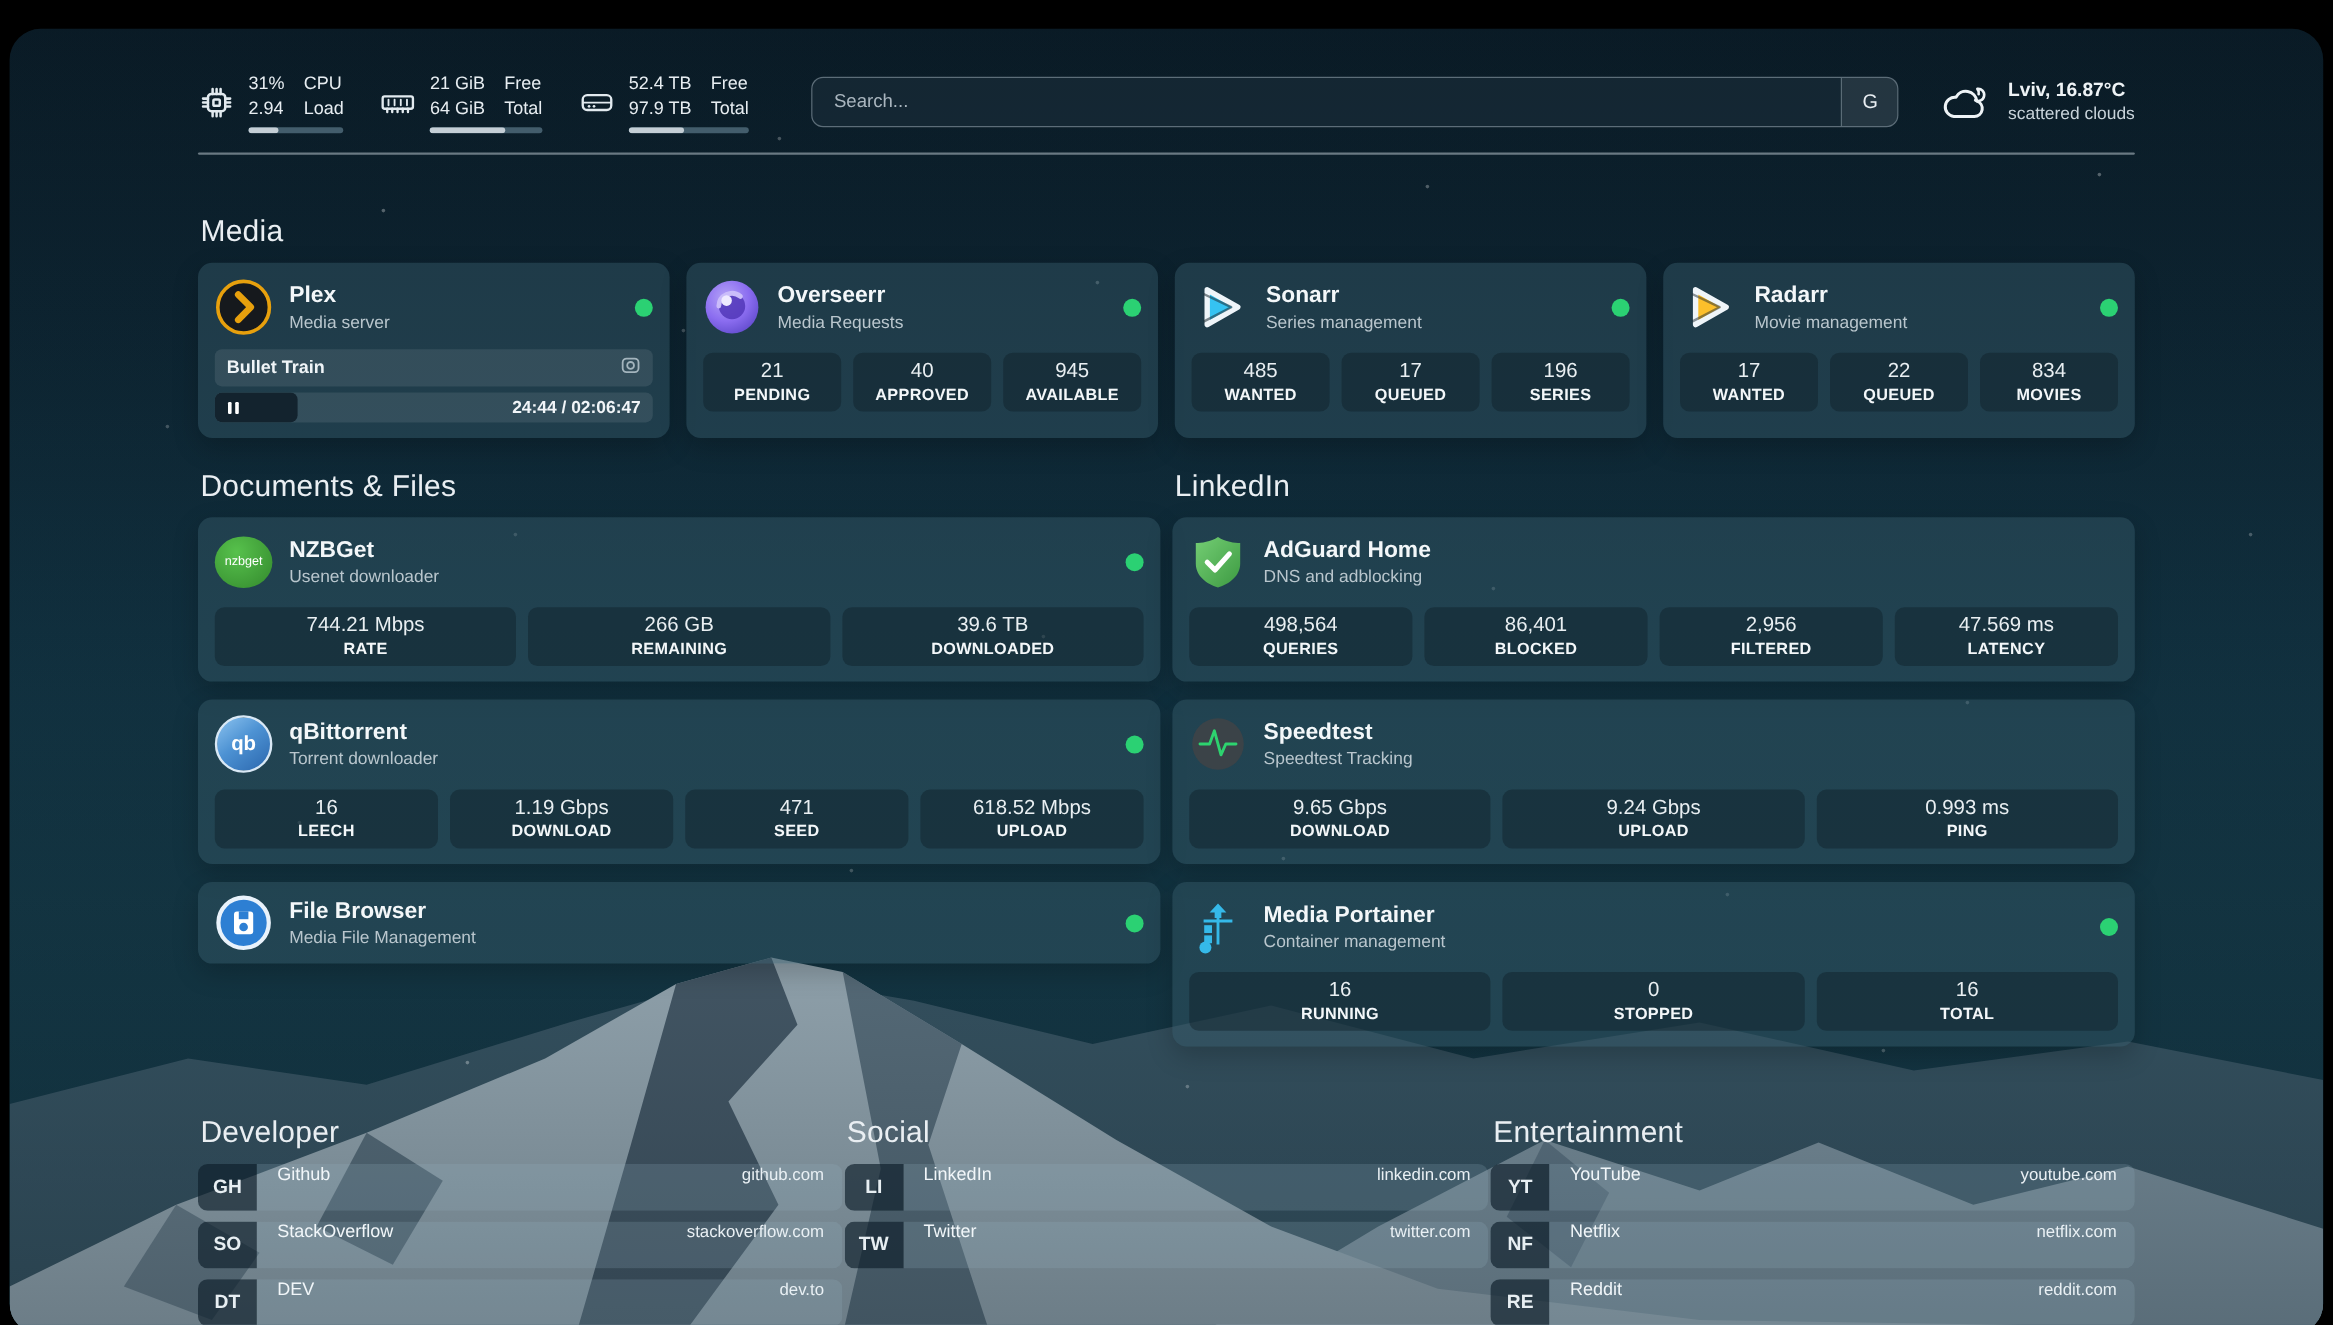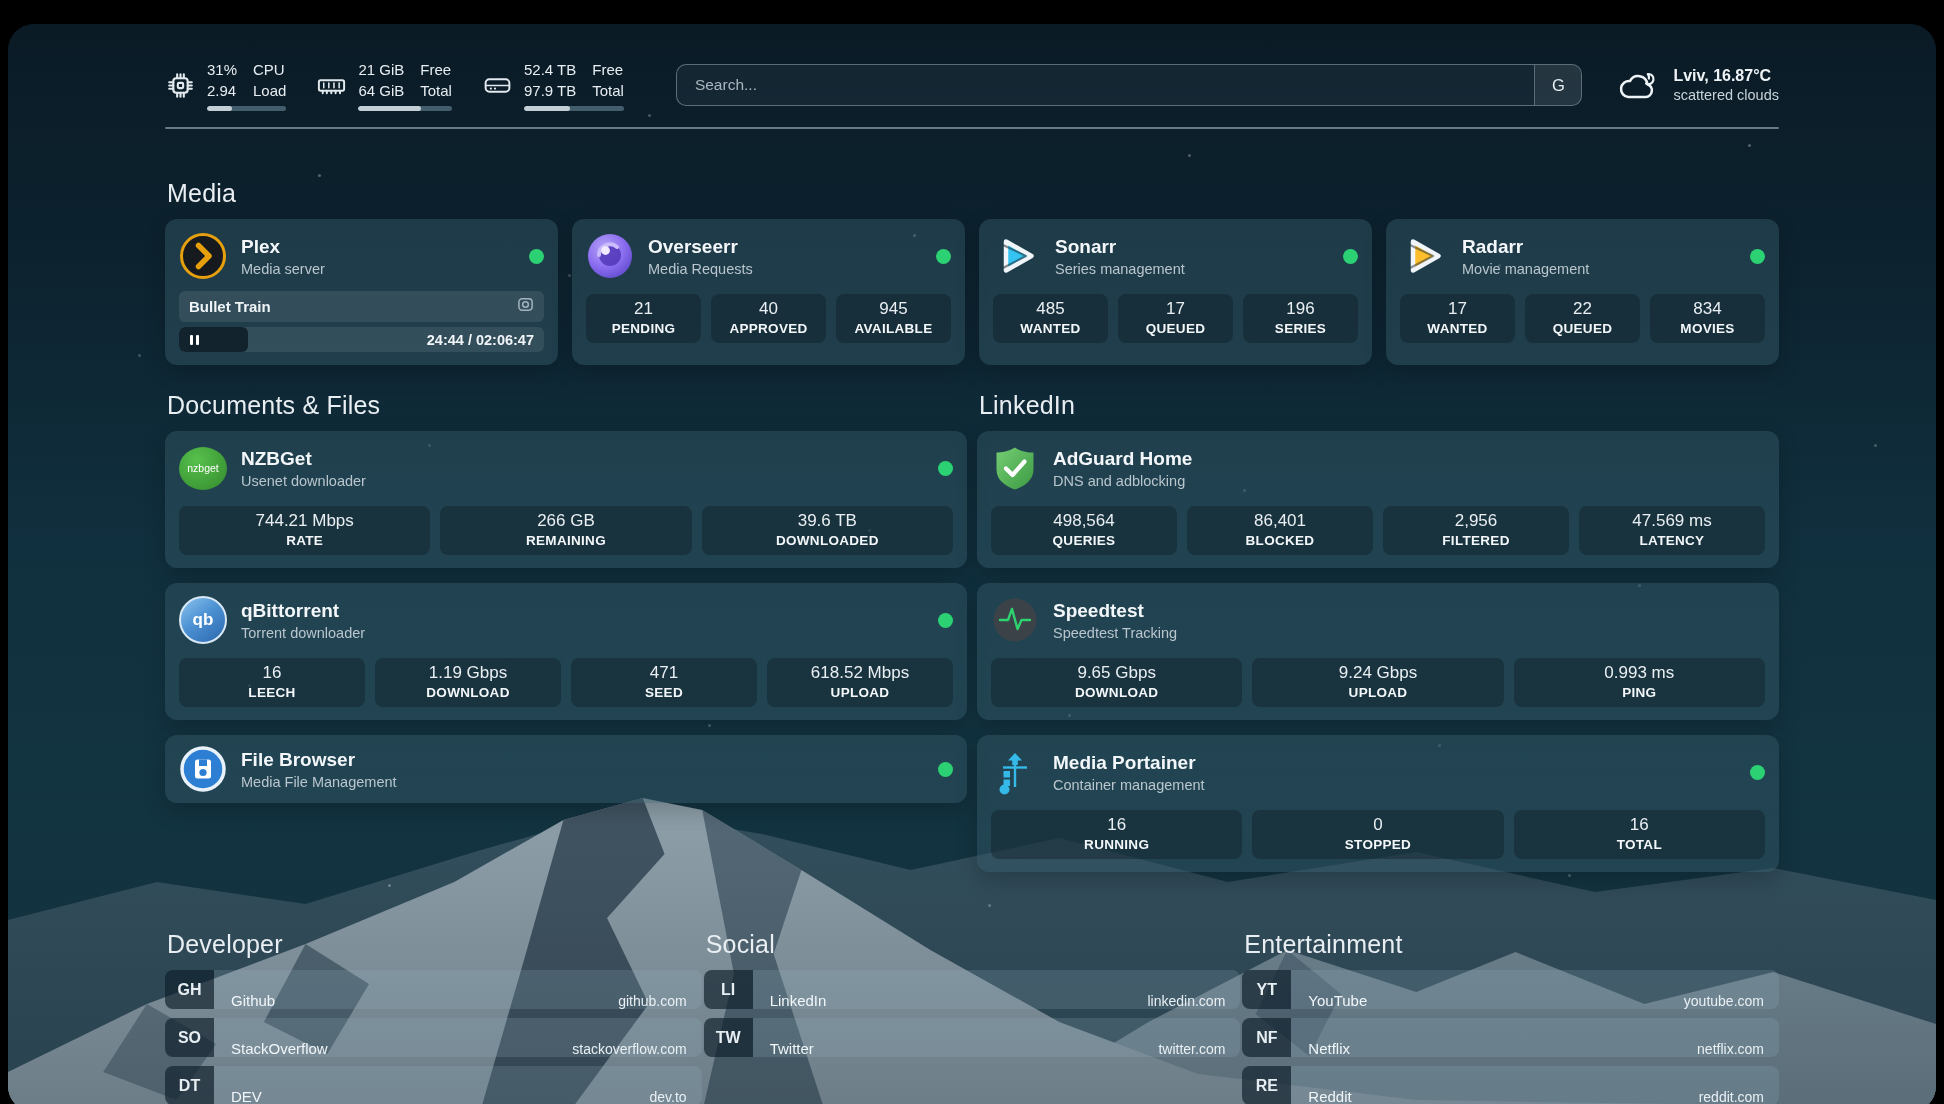--- a/index.html
+++ b/index.html
@@ -116,21 +116,21 @@
   .nzbget-badge{width:48px;height:43px;border-radius:50%;background:radial-gradient(circle at 38% 30%,#57c14c,#33892d);
     color:#fff;font-size:10.5px;font-weight:400;display:flex;align-items:center;justify-content:center;}
   .qb-badge{background:linear-gradient(142deg,#8cc3ef 0%,#4d92d3 45%,#2b67ae 100%);border:2px solid #d9e8f5;
     color:#fff;font-size:17px;font-weight:700;}
 
   
   .bookmarks{margin-top:58px;display:grid;grid-template-columns:1fr 1fr 1fr;column-gap:2px;}
   .bm-row{display:flex;align-items:stretch;height:39px;border-radius:8px;overflow:hidden;margin-bottom:9px;cursor:pointer;}
   .bm-abbr{width:49px;flex:none;background:rgba(13,31,42,0.66);color:#e7eef2;
     font-size:16px;font-weight:600;display:flex;align-items:center;justify-content:center;}
-  .bm-body{flex:1;display:flex;align-items:flex-end;justify-content:space-between;
+  .bm-body{flex:1;display:flex;align-items:flex-start;justify-content:space-between;
     background:rgba(152,178,193,0.20);padding:0 15px 0 17px;min-width:0;}
   .bm-name{font-size:15px;font-weight:500;color:#f1f6f9;}
   .bm-url{font-size:14px;color:#e9f0f4;}
 </style>
 </head>
 <body>
 
 <div class="screen">
 
   <svg class="bg-mountains" viewBox="0 0 1944 560" preserveAspectRatio="none">

